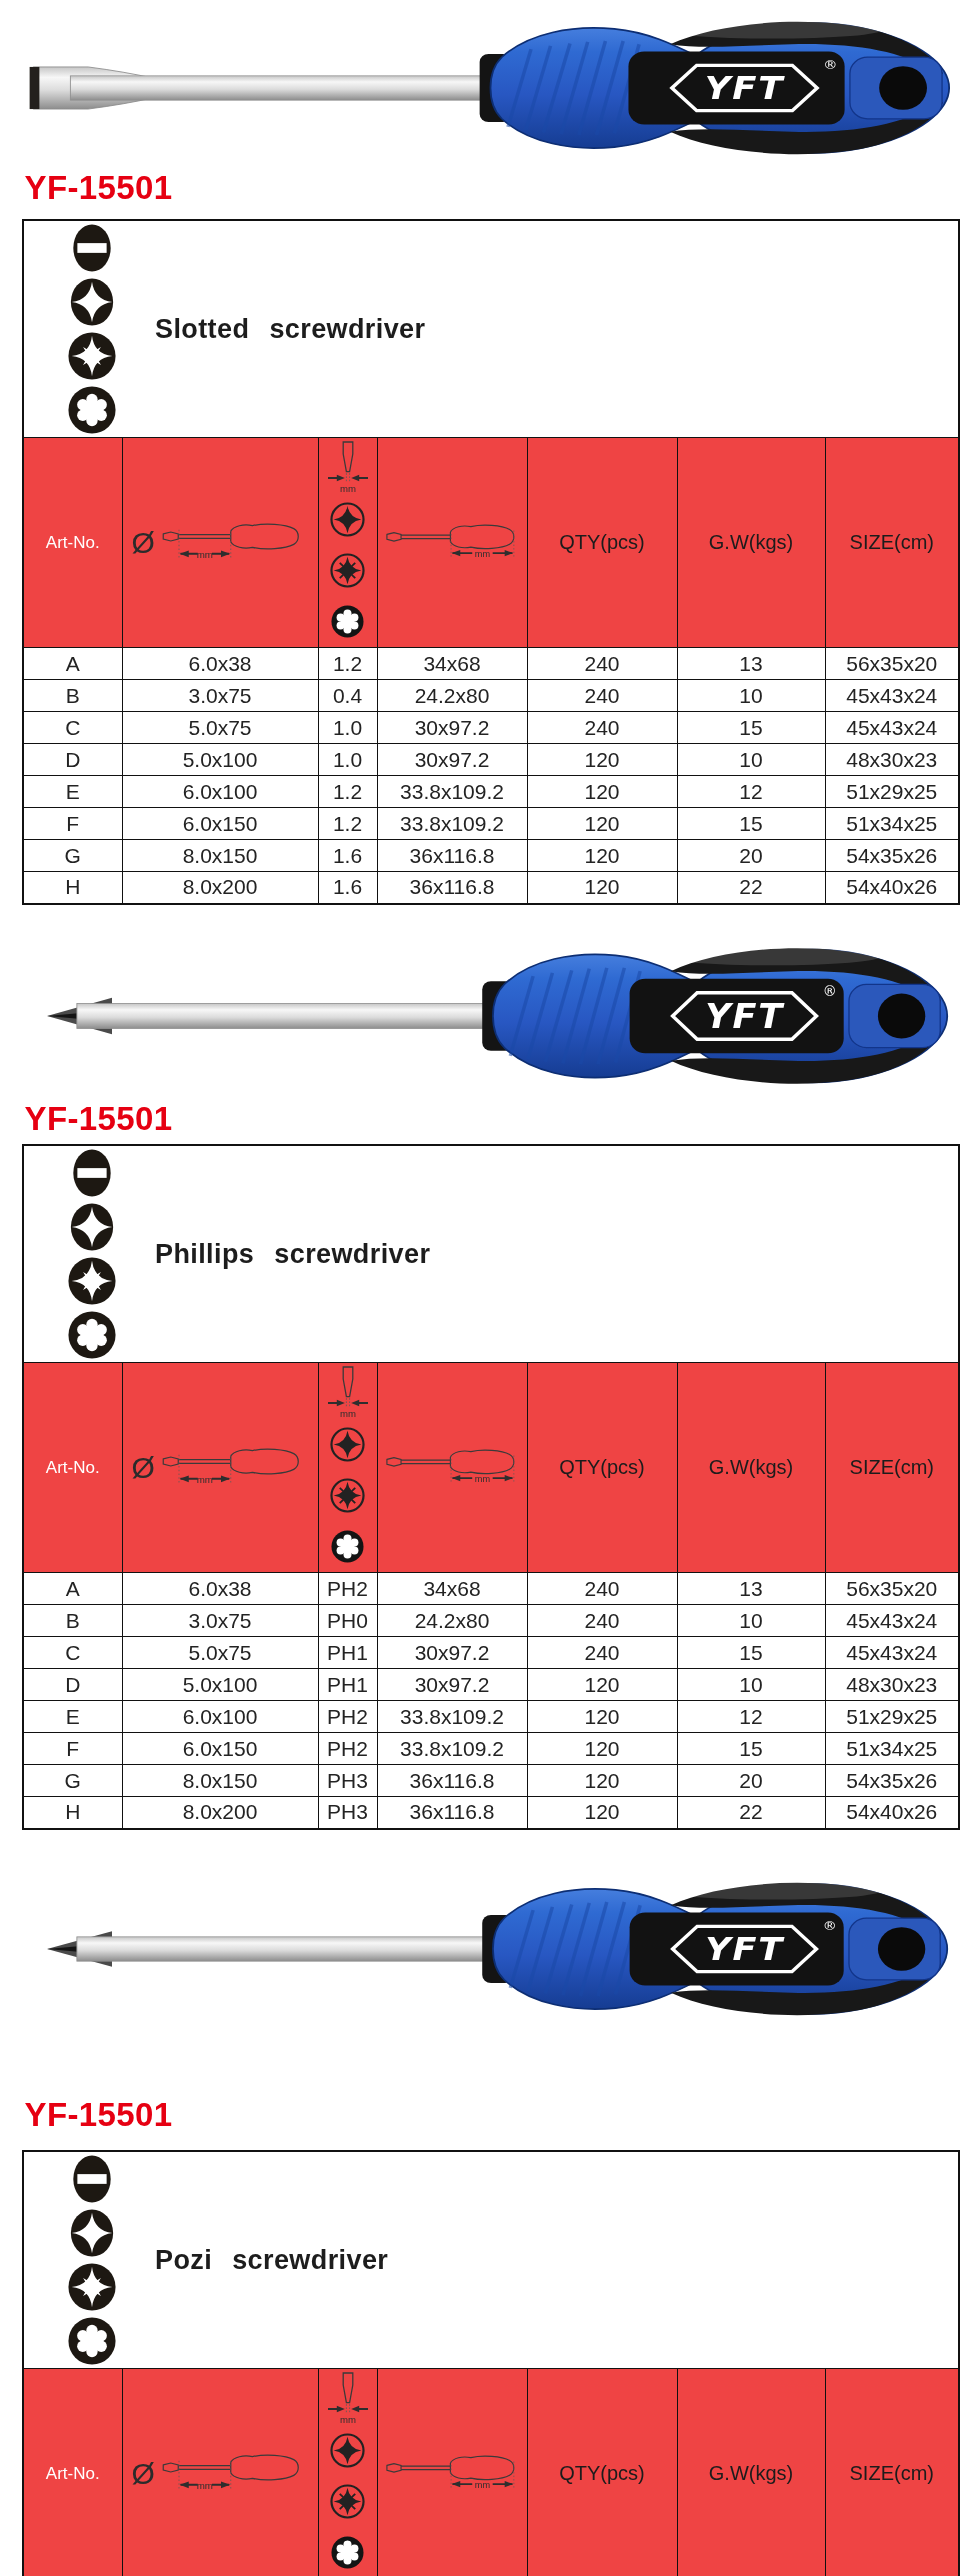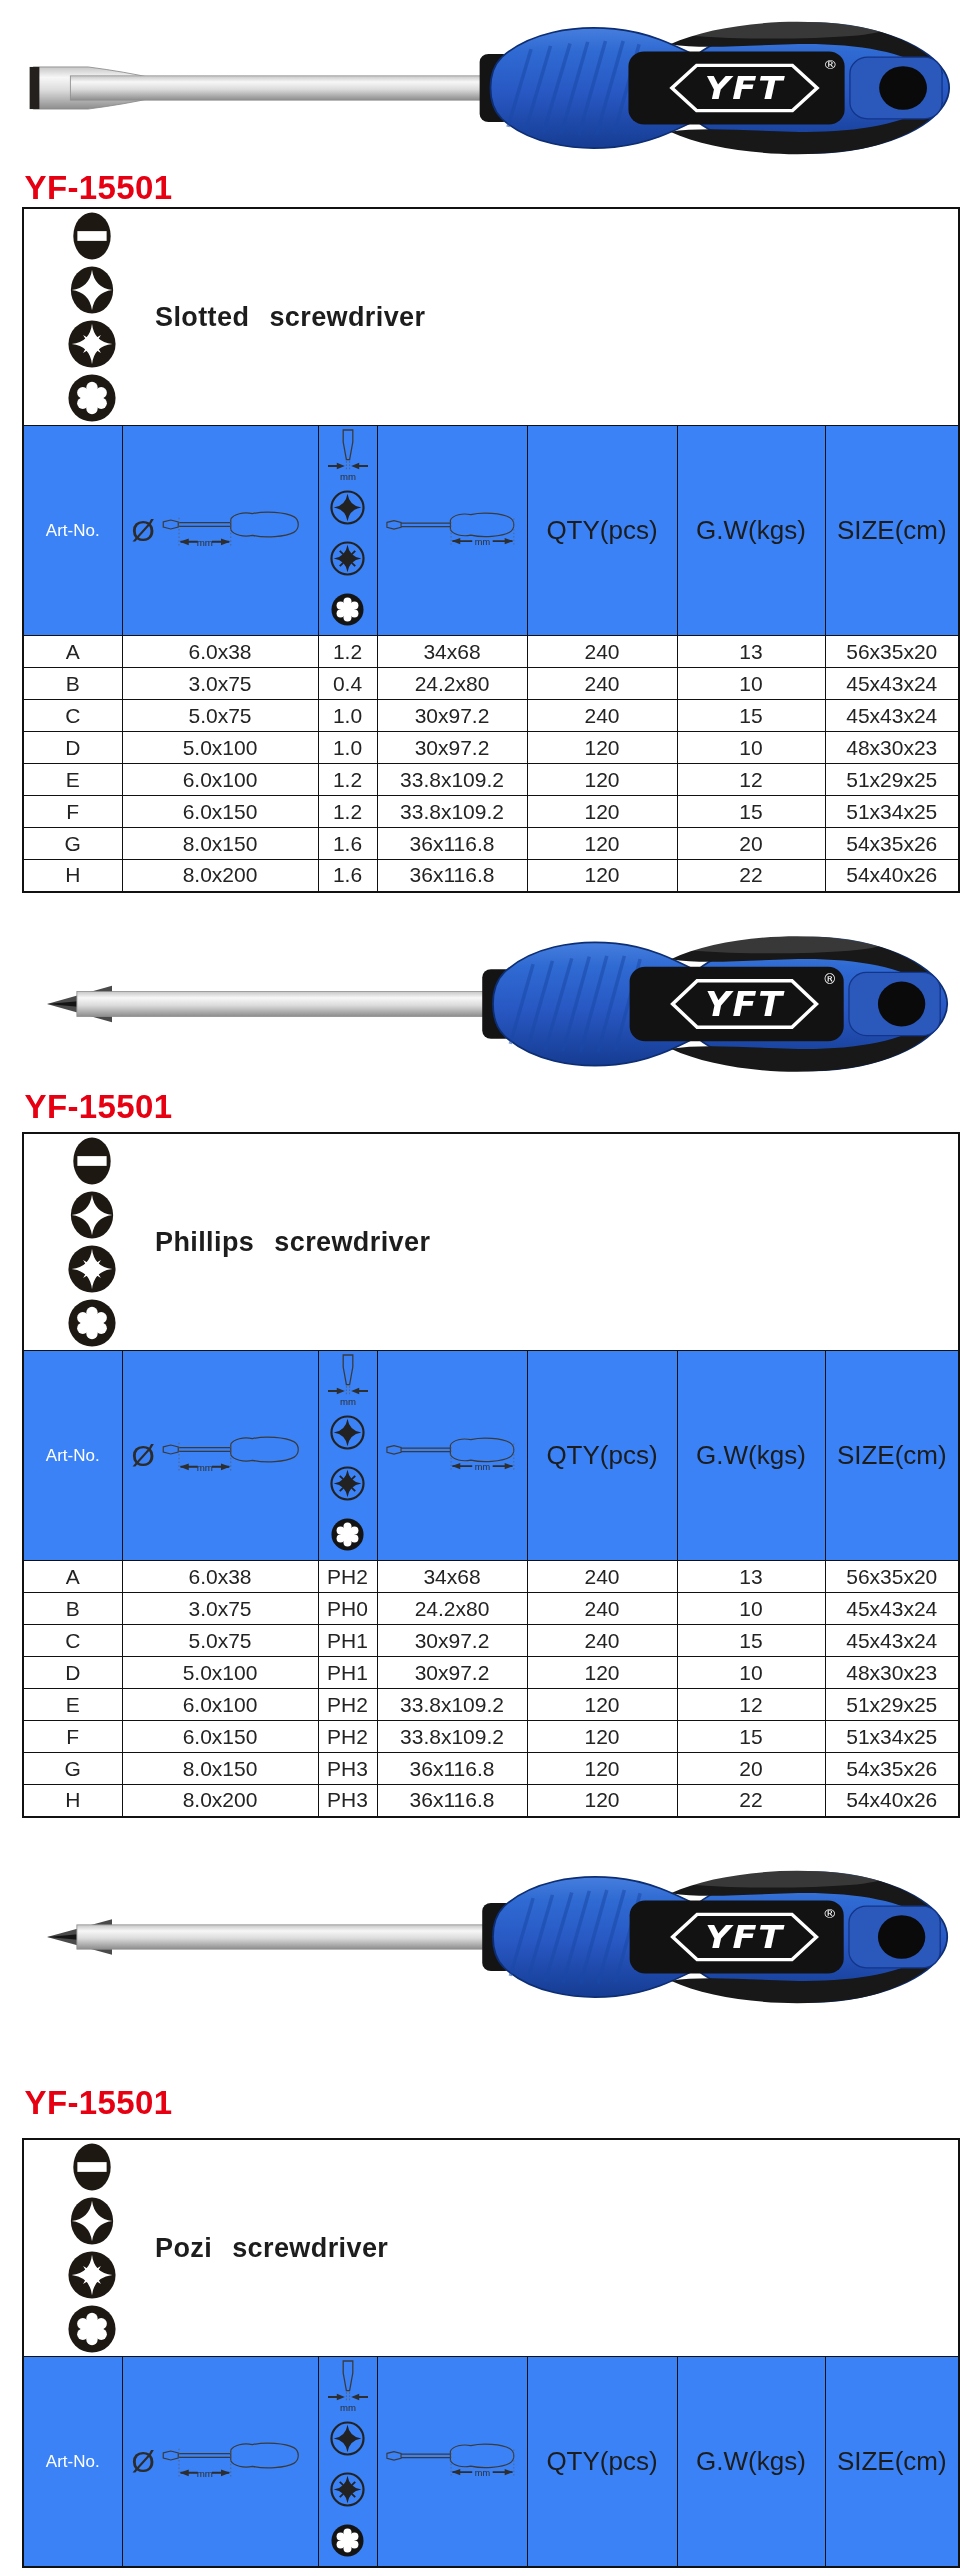--- a/index.html
+++ b/index.html
@@ -19,32 +19,32 @@
     margin:0 0 0 24.5px;font-size:33px;line-height:37px;font-weight:bold;
     color:#e60012;letter-spacing:0.4px;
   }
   .s1 .model{margin-top:1.7px;}
   .s2 .model{margin-top:66px;}
   
   table.spec{
     table-layout:fixed;border-collapse:collapse;width:935px;
     margin-left:22px;border:2.6px solid #111111;
   }
-  .s0 table.spec{margin-top:1px;}
+  .s0 table.spec{margin-top:13px;}
   .s1 table.spec{margin-top:7px;border-radius:28px;}
   .s2 table.spec{margin-top:17.5px;}
   table.spec td{border:1.7px solid #111111;box-sizing:border-box;padding:0;}
   td.title-cell{height:70px;background:#ffffff;vertical-align:middle;}
   .title-wrap{display:flex;align-items:center;padding-left:42px;gap:37px;}
   .ttext{font-size:27px;font-weight:bold;color:#1d1d1d;word-spacing:12.2px;letter-spacing:0.4px;}
-  tr.hrow td{height:51px;background:#3b82f6;text-align:center;vertical-align:middle;}
+  tr.hrow td{height:51px;background:#ef4444;text-align:center;vertical-align:middle;}
   td.h-art{background:#e60713;color:#ffffff;font-weight:normal;font-size:17px;}
   .hwrap{display:flex;align-items:center;justify-content:center;gap:3.5px;}
   .diam{font-size:30px;color:#2b2b2b;line-height:30px;}
-  td.h-qty,td.h-gw,td.h-size{font-size:26px;color:#1c1c1c;font-weight:normal;}
+  td.h-qty,td.h-gw,td.h-size{font-size:20px;color:#1c1c1c;font-weight:normal;}
   tr.drow td{height:32px;text-align:center;vertical-align:middle;font-size:21px;color:#232323;background:#ffffff;}
   td.c-handle{text-align:left;padding-left:7.9px;}
   
   .variant{display:none;}
   .sec[data-tip="slotted"]  .on-slotted{display:block;}
   .sec[data-tip="phillips"] .on-phillips{display:block;}
   .sec[data-tip="pozi"]     .on-pozi{display:block;}
   .ticon svg,.h-tip svg{display:block;margin:0 auto;}
 </style>
 </head>

